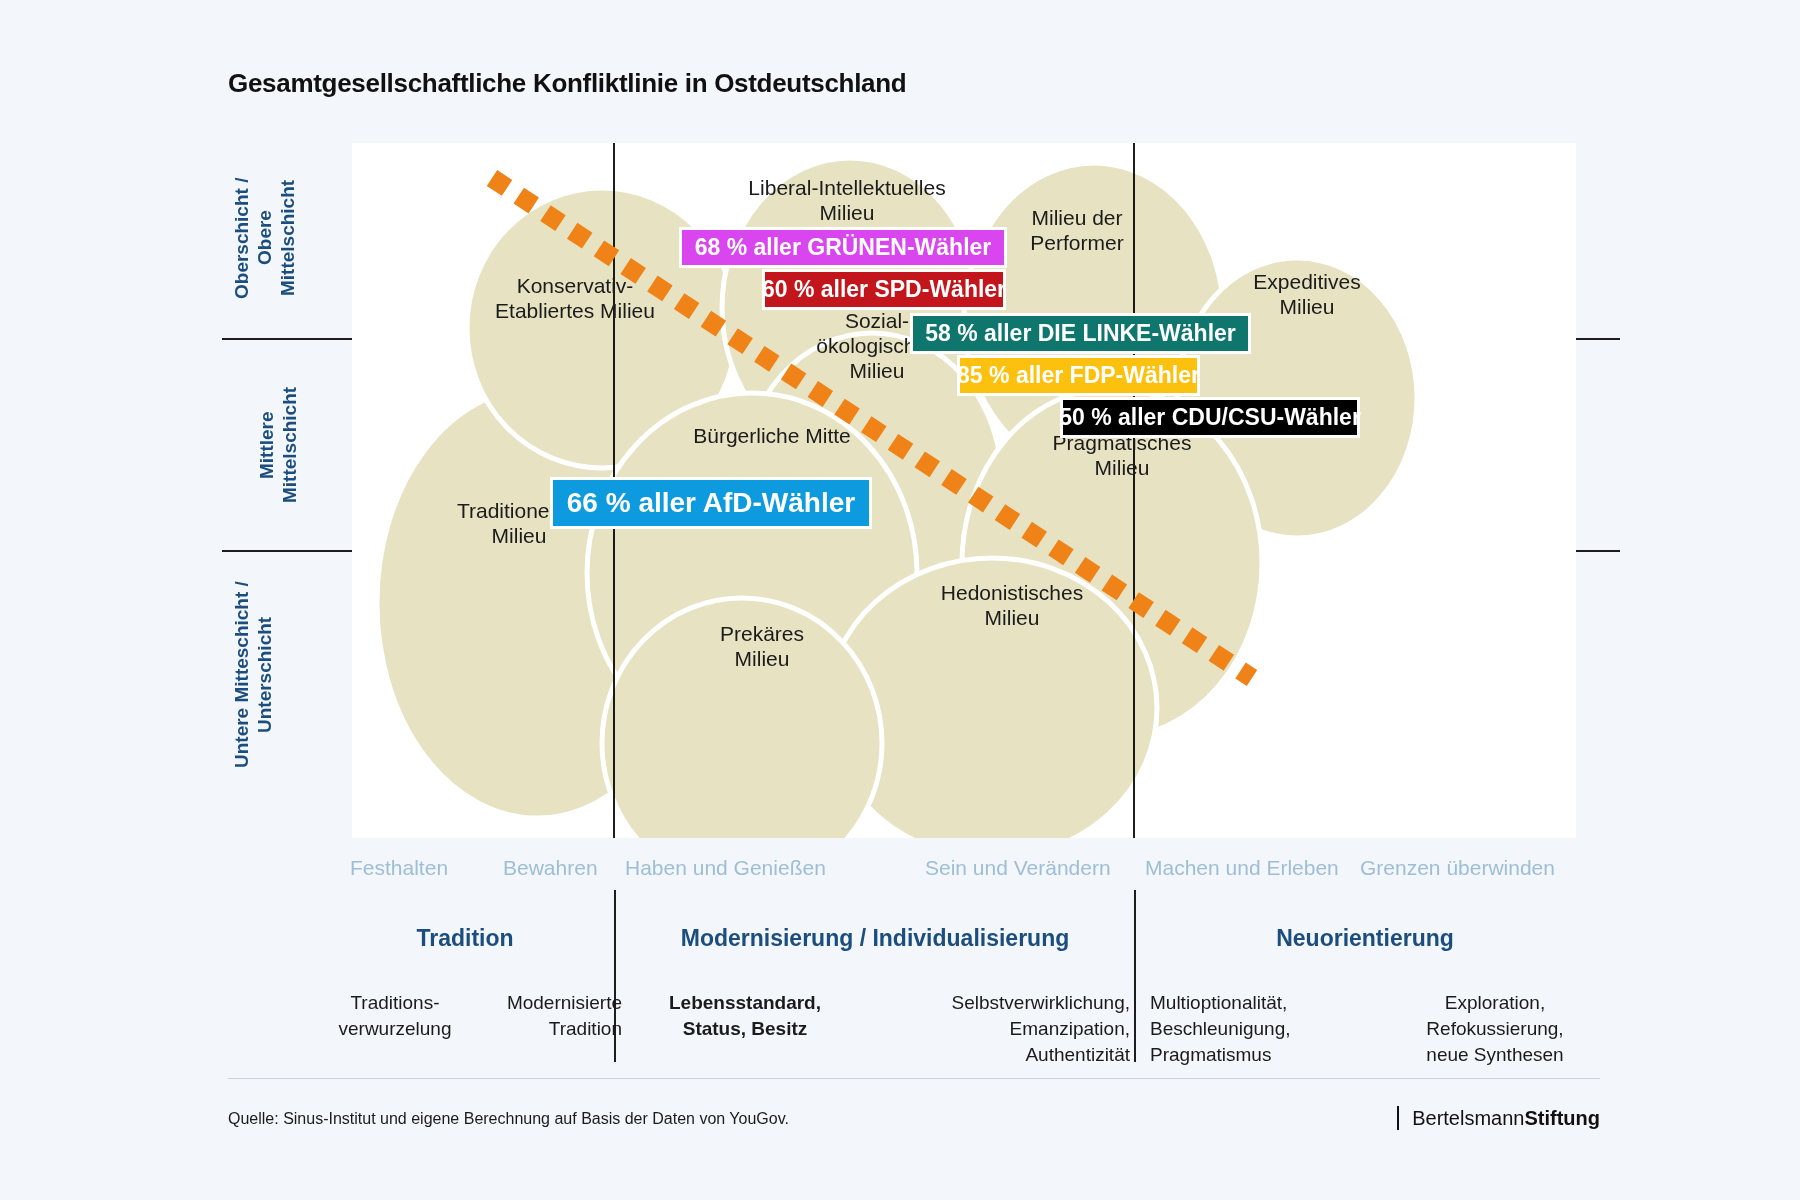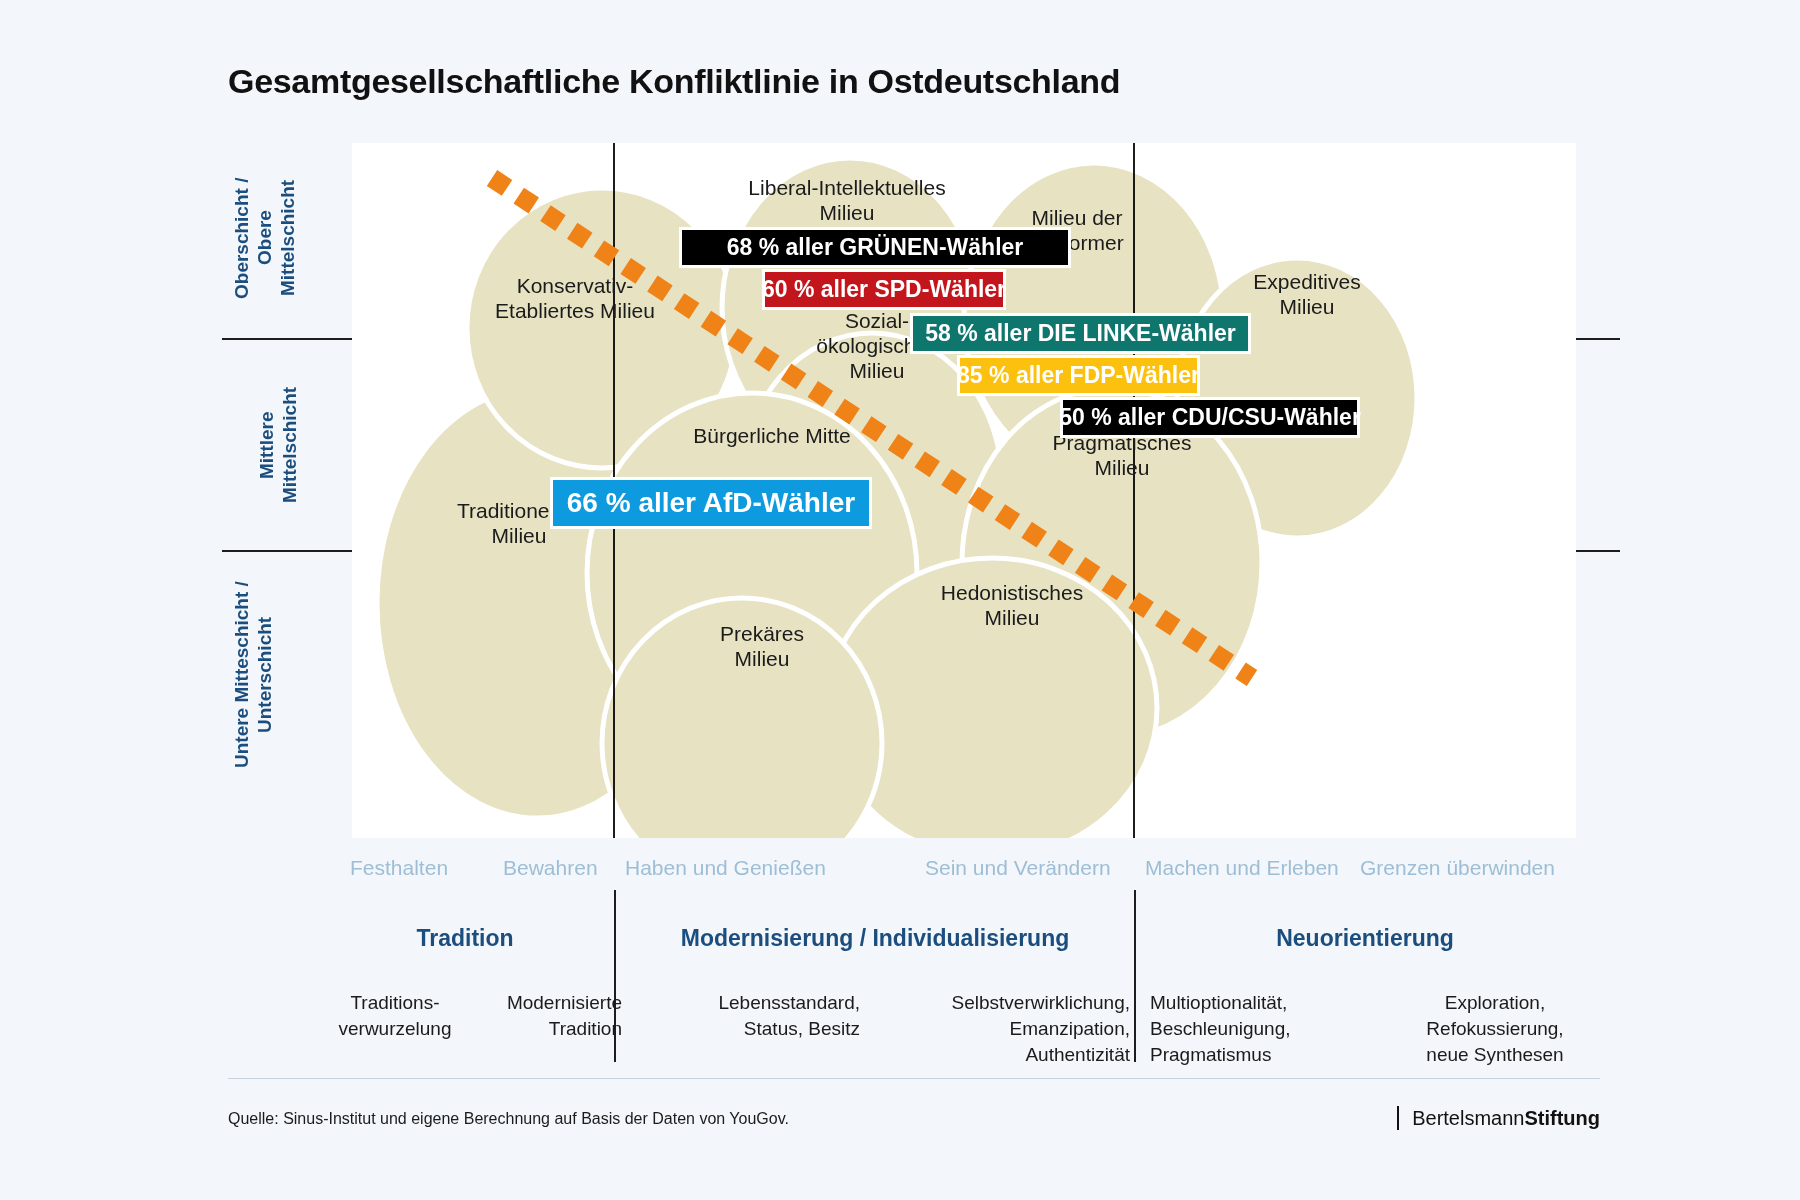--- a/index.html
+++ b/index.html
@@ -9,22 +9,22 @@
     background:#f3f6fa;
     font-family:"Liberation Sans", sans-serif;
     color:#1b1b1b;
     overflow:hidden;
     position:relative;
   }
   #root{position:absolute;inset:0;}
 
   
   .title{
-    position:absolute;left:228px;top:62px;
-    font-size:34px;font-weight:bold;letter-spacing:-0.3px;
+    position:absolute;left:228px;top:68px;
+    font-size:26px;font-weight:bold;letter-spacing:-0.3px;
     color:#111;white-space:nowrap;
   }
 
   
   .plot-frame{
     position:absolute;left:352px;top:143px;width:1224px;height:695px;
     background:#ffffff;
   }
   .plot-svg{position:absolute;left:0;top:0;width:100%;height:100%;}
 
@@ -204,21 +204,21 @@
     <div class="milieu" style="left:660px;top:262px;width:220px;">Adaptiv-
 Pragmatisches
 Milieu</div>
     <div class="milieu" style="left:62px;top:355px;width:210px;">Traditionelles
 Milieu</div>
     <div class="milieu" style="left:550px;top:437px;width:220px;">Hedonistisches
 Milieu</div>
     <div class="milieu" style="left:310px;top:478px;width:200px;">Prekäres
 Milieu</div>
 
-    <div class="party" id="p-gruene" style="left:327px;top:84px;width:392px;height:41px;font-size:23px;background:#000000;">
+    <div class="party" id="p-gruene" style="left:327px;top:84px;width:328px;height:41px;font-size:23px;background:#d946ef;">
       <span>68 % aller GRÜNEN-Wähler</span>
     </div>
 
     <div class="party" id="p-spd" style="left:410px;top:126px;width:244px;height:41px;font-size:23px;background:#c3161c;">
       <span>60 % aller SPD-Wähler</span>
     </div>
 
     <div class="party" id="p-linke" style="left:558px;top:170px;width:341px;height:41px;font-size:23px;background:#0f766e;">
       <span>58 % aller DIE LINKE-Wähler</span>
     </div>
@@ -249,21 +249,21 @@
 
   <div class="grp-title" style="left:330px;top:925px;width:270px;">Tradition</div>
   <div class="grp-title" style="left:620px;top:925px;width:510px;">Modernisierung / Individualisierung</div>
   <div class="grp-title" style="left:1145px;top:925px;width:440px;">Neuorientierung</div>
 
   <div class="grp-desc" style="left:320px;top:990px;width:150px;text-align:center;">Traditions-
 verwurzelung</div>
   <div class="grp-desc" style="left:482px;top:990px;width:140px;text-align:right;">Modernisierte
 Tradition</div>
 
-  <div class="grp-desc" style="left:630px;top:990px;width:230px;text-align:right;">Lebensstandard,
+  <div class="grp-desc" style="left:630px;top:990px;width:230px;text-align:center;font-weight:bold;">Lebensstandard,
 Status, Besitz</div>
   <div class="grp-desc" style="left:890px;top:990px;width:240px;text-align:right;">Selbstverwirklichung,
 Emanzipation,
 Authentizität</div>
 
   <div class="grp-desc" style="left:1150px;top:990px;width:230px;text-align:left;">Multioptionalität,
 Beschleunigung,
 Pragmatismus</div>
   <div class="grp-desc" style="left:1390px;top:990px;width:210px;text-align:center;">Exploration,
 Refokussierung,

